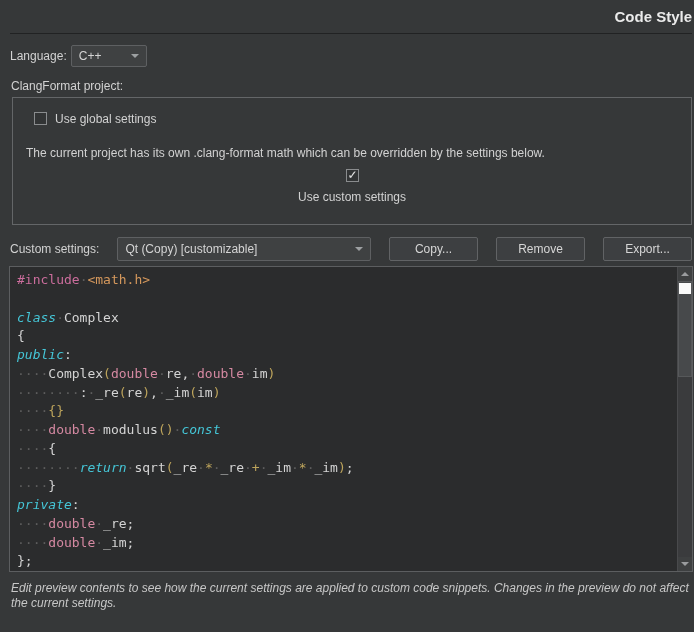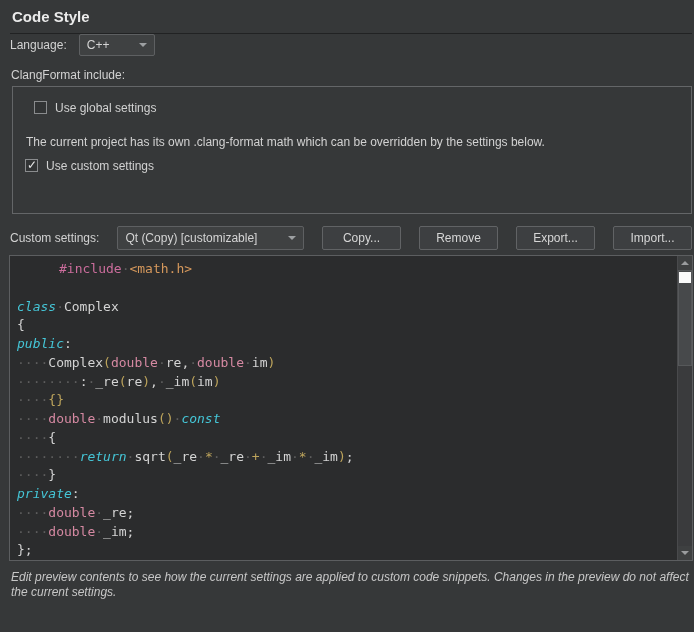--- a/index.html
+++ b/index.html
@@ -9,26 +9,27 @@
     color:#d2d2d2;
     font-family:"Liberation Sans", sans-serif;
     font-size:12px;
   }
   .container { padding:6px 2px 0 10px; width:694px; }
 
   .page-title {
     font-size:15px; font-weight:bold; color:#ebebeb;
     padding:2px 0 8px 2px;
     border-bottom:1px solid #212223;
+    text-align:right;
   }
   .link-row { padding:8px 0 9px 2px; border-bottom:1px solid #212223; }
   .link { color:var(--link); text-decoration:underline; cursor:pointer; }
 
   .row { display:flex; align-items:center; }
-  .lang-row { height:22px; gap:12px; }
+  .lang-row { margin-top:11px; height:22px; gap:4px; }
 
   .combo {
     display:inline-flex; align-items:center; justify-content:space-between;
     background:#3f4142; border:1px solid #5e6062; border-radius:2px;
     height:22px; padding:0 7px; color:#d4d4d4; cursor:default;
   }
   .combo .chev {
     width:0; height:0; flex:none; margin-left:8px;
     border-left:4px solid transparent; border-right:4px solid transparent;
     border-top:4px solid #9da0a2;
@@ -37,54 +38,54 @@
   .fmt-combo { width:140px; }
   .custom-combo { flex:1; height:24px;align-items:center; }
 
   .group-label { margin-top:12px; padding-left:1px; }
   .group-box {
     margin-top:4px; margin-left:2px; width:680px; height:128px;
     border:1px solid #646668; padding:13px 12px 16px 11px; overflow:hidden;
   }
   .cb-row { display:flex; align-items:center; gap:8px; height:15px; }
   .cb1 { margin-left:10px; }
-  .cb2 { margin-top:9px; margin-left:1px; }
+  .cb2 { margin-top:9px; margin-left:1px;flex-direction:column; }
   .checkbox {
     width:13px; height:13px; flex:none; position:relative;
     border:1px solid #8a8c8e; background:#323435;
   }
   .checkbox.checked::after {
     content:"\2713"; position:absolute; left:1px; top:-2px;
     font-size:12px; color:#e4e4e4;
   }
   .fmt-row { margin-top:12px; gap:8px; margin-left:2px; }
   .group-msg { margin-top:20px; padding-left:2px; }
 
   .custom-row { margin-top:12px; gap:18px; padding-right:0; width:682px; }
   .custom-row .lbl { flex:none; }
   .btn {
-    width:79px; height:24px; flex:none;
+    width:89px; height:24px; flex:none;
     background:#3d3f41; border:1px solid #616365; border-radius:2px;
     color:#d6d6d6; font-size:12px; font-family:inherit;
     display:flex; align-items:center; justify-content:center; cursor:default;
   }
 
   .editor {
     position:relative; margin-top:5px; margin-left:-1px;
     width:684px; height:306px;
     background:#2b2c2d; border:1px solid #5c5e60;
   }
   .code {
     height:100%; overflow:hidden;
     padding:4px 20px 0 7px;
     font-family:"DejaVu Sans Mono", monospace;
     font-size:13px; line-height:18.75px; white-space:pre;
   }
   .code-line { height:18.75px; }
-  .tk-pp { color:var(--pp);margin-left:42px; }
+  .tk-pp { color:var(--pp); }
   .tk-inc { color:var(--inc); }
   .tk-kw { color:var(--kw); font-style:italic; }
   .tk-ty { color:var(--ty);text-align:right; }
   .tk-pu { color:var(--pu); }
   .tk-tx { color:var(--tx); }
   .tk-ws { color:var(--ws); }
 
   .vscroll {
     position:absolute; top:0; right:0; bottom:0; width:15px;
     background:#3a3b3d; border-left:1px solid #494a4c;
@@ -128,21 +129,21 @@
 
 
   <div class="row lang-row">
     <span>Language:</span>
     <div class="combo lang-combo">
       <span>C++</span>
       <span class="chev"></span>
     </div>
   </div>
 
-  <div class="group-label">ClangFormat include:</div>
+  <div class="group-label">ClangFormat project:</div>
 
   <div class="group-box">
     <div class="cb-row cb1">
       <span class="checkbox"></span>
       <span>Use global settings</span>
     </div>
     <div class="group-msg">The current project has its own .clang-format math which can be overridden by the settings below.</div>
     <div class="cb-row cb2">
       <span class="checkbox checked"></span>
       <span>Use custom settings</span>
@@ -151,21 +152,20 @@
 
   <div class="row custom-row">
     <span class="lbl">Custom settings:</span>
     <div class="combo custom-combo">
       <span>Qt (Copy) [customizable]</span>
       <span class="chev"></span>
     </div>
     <button class="btn">Copy...</button>
     <button class="btn">Remove</button>
     <button class="btn">Export...</button>
-    <button class="btn">Import...</button>
   </div>
 
   <div class="editor">
     <div class="code"><div class="code-line"><span class="tk-pp">#include</span><span class="tk-ws">·</span><span class="tk-inc">&lt;math.h&gt;</span></div><div class="code-line">&nbsp;</div><div class="code-line"><span class="tk-kw">class</span><span class="tk-ws">·</span><span class="tk-tx">Complex</span></div><div class="code-line"><span class="tk-tx">{</span></div><div class="code-line"><span class="tk-kw">public</span><span class="tk-tx">:</span></div><div class="code-line"><span class="tk-ws">····</span><span class="tk-tx">Complex</span><span class="tk-pu">(</span><span class="tk-ty">double</span><span class="tk-ws">·</span><span class="tk-tx">re,</span><span class="tk-ws">·</span><span class="tk-ty">double</span><span class="tk-ws">·</span><span class="tk-tx">im</span><span class="tk-pu">)</span></div><div class="code-line"><span class="tk-ws">········</span><span class="tk-tx">:</span><span class="tk-ws">·</span><span class="tk-tx">_re</span><span class="tk-pu">(</span><span class="tk-tx">re</span><span class="tk-pu">)</span><span class="tk-tx">,</span><span class="tk-ws">·</span><span class="tk-tx">_im</span><span class="tk-pu">(</span><span class="tk-tx">im</span><span class="tk-pu">)</span></div><div class="code-line"><span class="tk-ws">····</span><span class="tk-pu">{}</span></div><div class="code-line"><span class="tk-ws">····</span><span class="tk-ty">double</span><span class="tk-ws">·</span><span class="tk-tx">modulus</span><span class="tk-pu">()</span><span class="tk-ws">·</span><span class="tk-kw">const</span></div><div class="code-line"><span class="tk-ws">····</span><span class="tk-tx">{</span></div><div class="code-line"><span class="tk-ws">········</span><span class="tk-kw">return</span><span class="tk-ws">·</span><span class="tk-tx">sqrt</span><span class="tk-pu">(</span><span class="tk-tx">_re</span><span class="tk-ws">·</span><span class="tk-pu">*</span><span class="tk-ws">·</span><span class="tk-tx">_re</span><span class="tk-ws">·</span><span class="tk-pu">+</span><span class="tk-ws">·</span><span class="tk-tx">_im</span><span class="tk-ws">·</span><span class="tk-pu">*</span><span class="tk-ws">·</span><span class="tk-tx">_im</span><span class="tk-pu">)</span><span class="tk-tx">;</span></div><div class="code-line"><span class="tk-ws">····</span><span class="tk-tx">}</span></div><div class="code-line"><span class="tk-kw">private</span><span class="tk-tx">:</span></div><div class="code-line"><span class="tk-ws">····</span><span class="tk-ty">double</span><span class="tk-ws">·</span><span class="tk-tx">_re;</span></div><div class="code-line"><span class="tk-ws">····</span><span class="tk-ty">double</span><span class="tk-ws">·</span><span class="tk-tx">_im;</span></div><div class="code-line"><span class="tk-tx">};</span></div></div>
     <div class="vscroll">
       <div class="sb-btn up">
           <span class="tri-up"></span>
         </div>
       <div class="sb-thumb"></div>
       <div class="sb-marker"></div>

